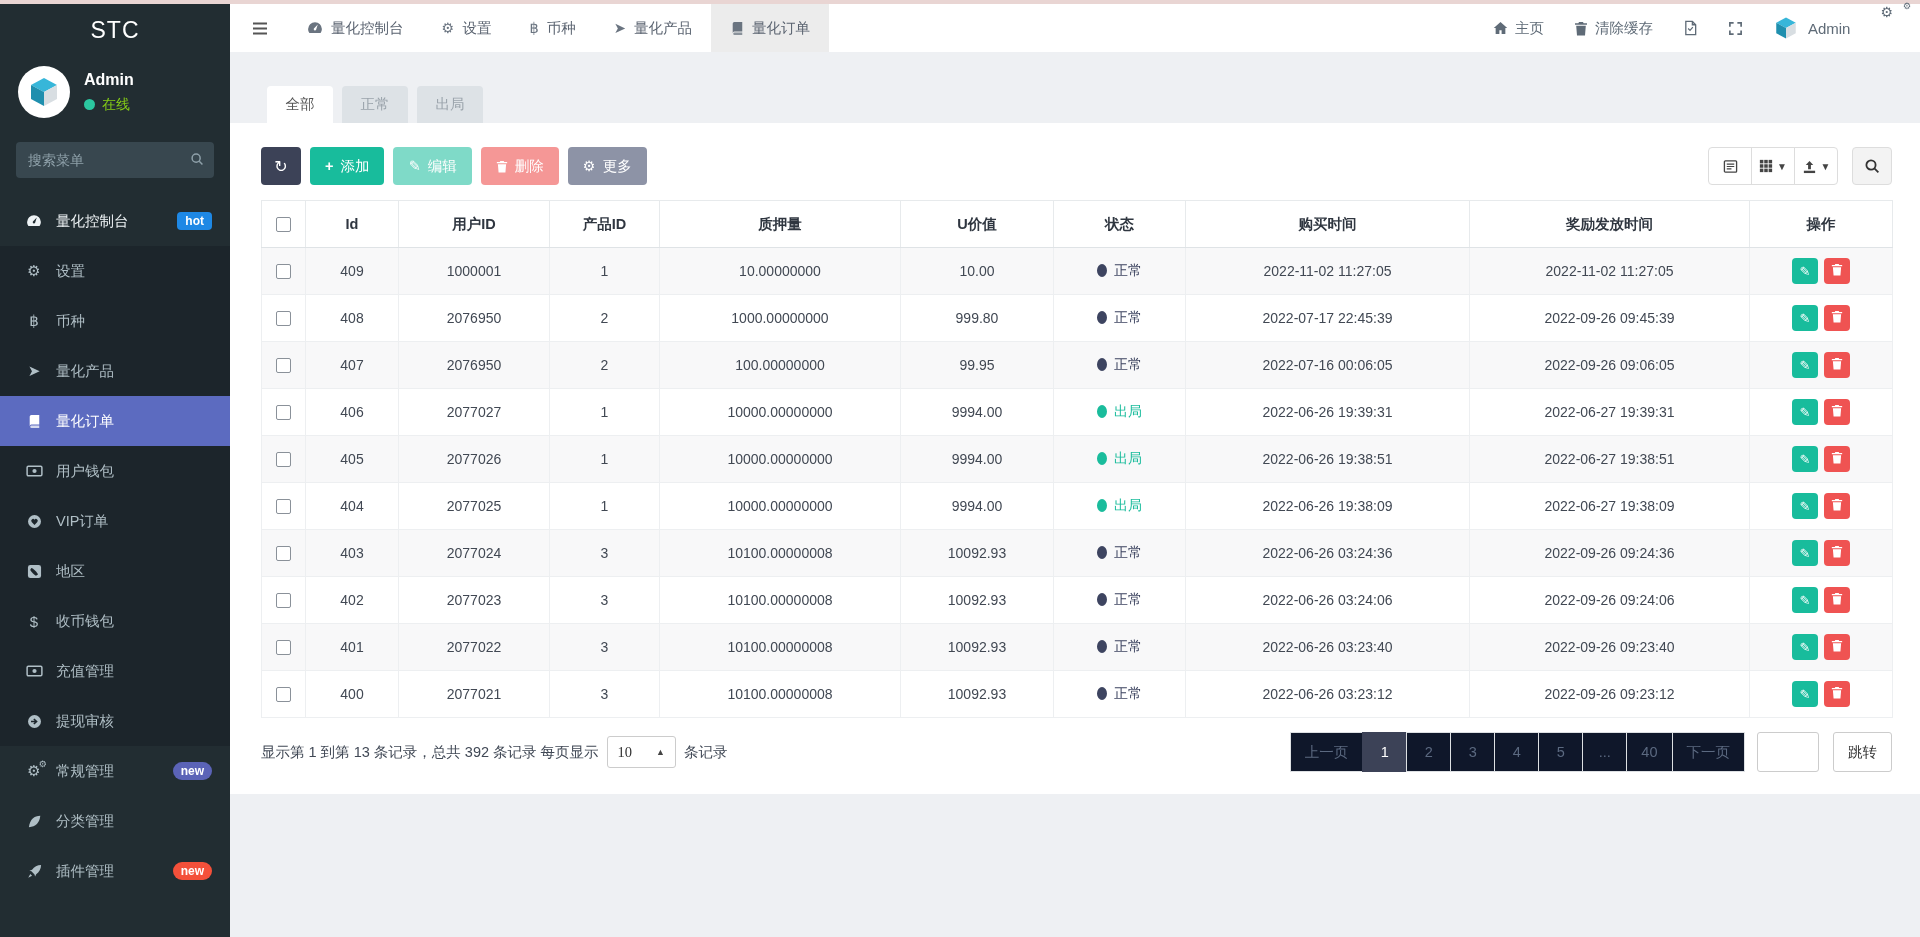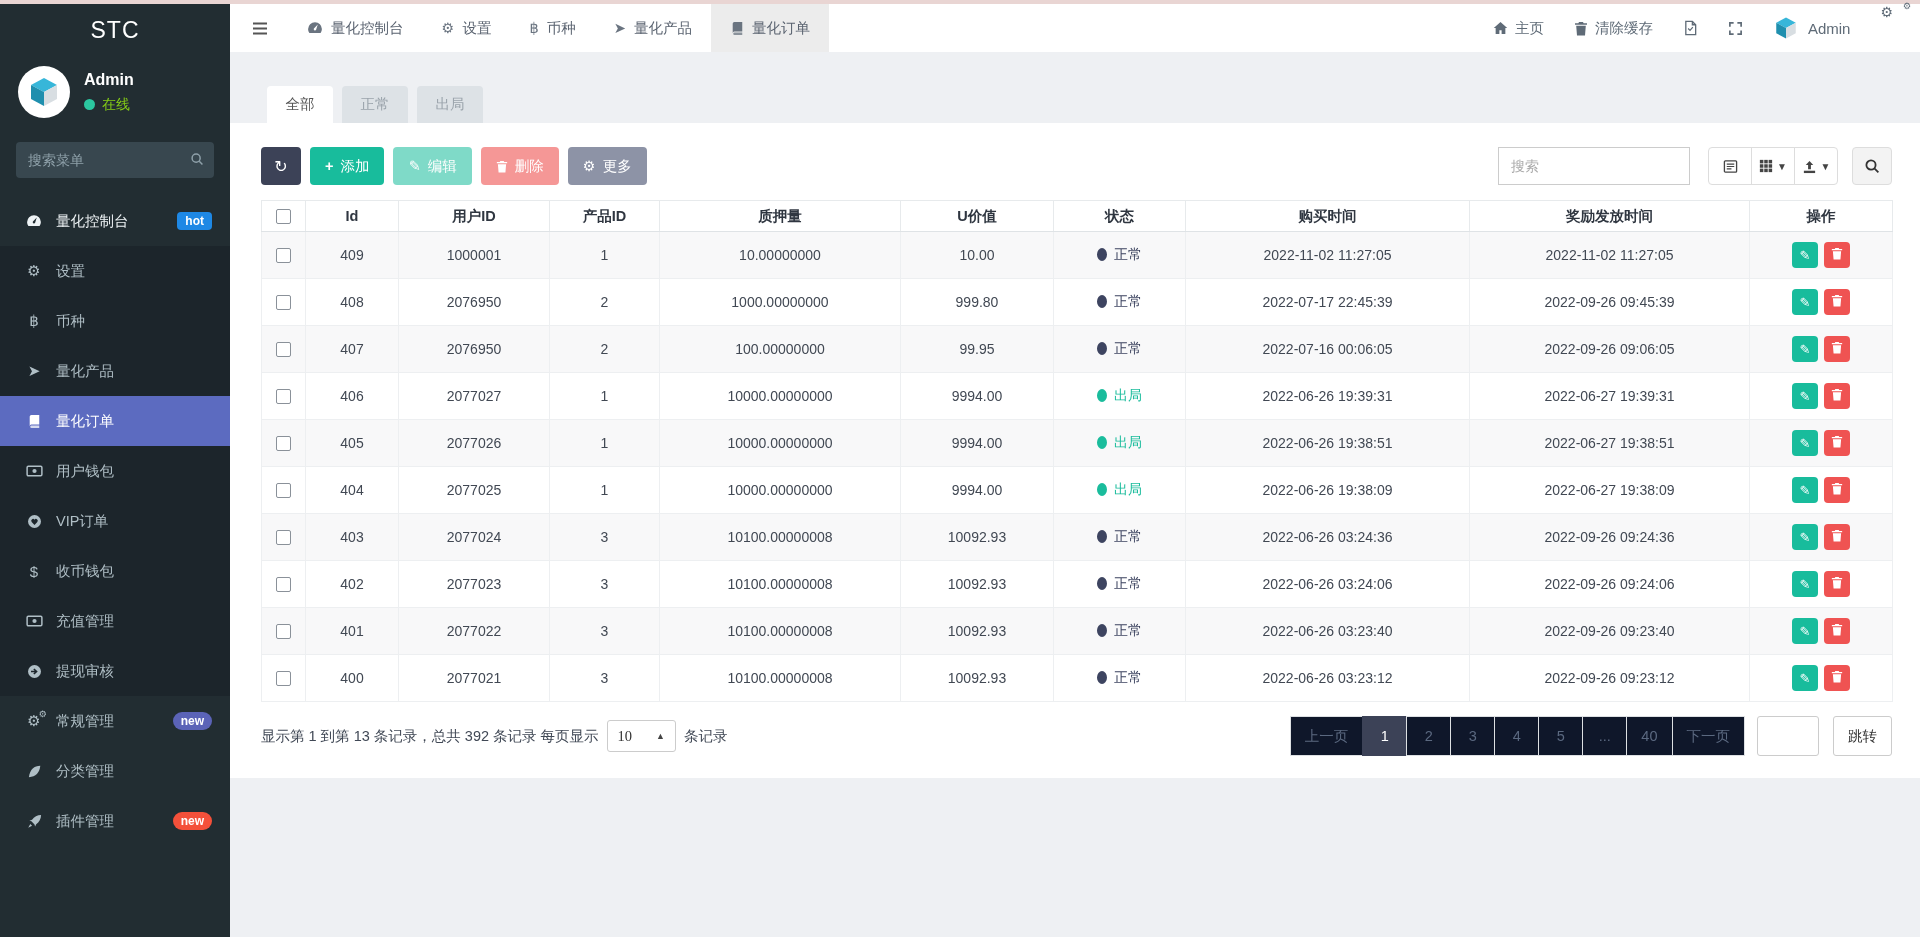--- a/index.html
+++ b/index.html
@@ -64,21 +64,21 @@
   .srch::placeholder { color:#aaa; }
   .vgroup { display:flex; margin-left:18px; }
   .vbtn { height:38px; min-width:44px; background:#fff; border:1px solid #ddd; color:#444; display:inline-flex; align-items:center; justify-content:center; gap:4px; cursor:pointer; margin-left:-1px; }
   .vbtn:first-child { margin-left:0; border-radius:4px 0 0 4px; }
   .vbtn:last-child { border-radius:0 4px 4px 0; }
   .caret { font-size:10px; color:#444; }
   .btn-search { height:38px; width:40px; background:#f3f3f3; border:1px solid #ddd; border-radius:4px; margin-left:14px; display:inline-flex; align-items:center; justify-content:center; color:#333; cursor:pointer; }
 
   
   .tbl { width:100%; border-collapse:collapse; table-layout:fixed; margin-top:15px; }
-  .tbl th { border:1px solid #e7eaec; border-bottom:1px solid #dfe3e6; font-weight:bold; height:31px; font-size:14.5px; color:#2f3640; text-align:center; background:#fff; }
+  .tbl th { border:1px solid #e7eaec; border-bottom:1px solid #dfe3e6; font-weight:bold; height:47px; font-size:14.5px; color:#2f3640; text-align:center; background:#fff; }
   .tbl td { border:1px solid #edeff1; height:47px; text-align:center; font-size:14px; color:#414853; }
   .tbl tr.striped td { background:#f8f8f9; }
   .cb { appearance:none; -webkit-appearance:none; width:15px; height:15px; border:1px solid #8a9199; border-radius:2px; background:#fff; cursor:pointer; vertical-align:middle; }
   .stat { display:inline-flex; align-items:center; gap:7px; font-size:14px; }
   .stat .sd { width:10px; height:13px; border-radius:50%; display:inline-block; }
   .act-btn { width:26px; height:26px; border:none; border-radius:4px; color:#fff; display:inline-flex; align-items:center; justify-content:center; cursor:pointer; font-size:13px; }
   .act-edit { background:#18bc9c; margin-right:6px; }
   .act-del { background:#ef5352; }
 
   
@@ -167,20 +167,29 @@
           <span>用户钱包</span>
         </div>
         <div class="s-item sub">
           <span class="ic">
             <svg width="15" height="15" viewBox="0 0 16 16">
               <circle cx="8" cy="8" r="6.9" fill="currentColor"></circle>
               <path d="M8 11.6 5.2 8.7a1.95 1.95 0 1 1 2.8-2.7 1.95 1.95 0 1 1 2.8 2.7z" fill="#1c252b"></path>
             </svg>
           </span>
           <span>VIP订单</span>
+        </div>
+        <div class="s-item sub">
+          <span class="ic">
+            <svg width="15" height="15" viewBox="0 0 16 16">
+              <rect x="1" y="1" width="14" height="14" rx="2.6" fill="currentColor"></rect>
+              <path d="M4.6 4.2c1.9.2 6.9 5.2 7.1 7.1l-2.2 1.2C7.6 11.4 4.5 8.3 3.4 6.4z" fill="#1c252b"></path>
+            </svg>
+          </span>
+          <span>地区</span>
         </div>
         <div class="s-item sub">
           <span class="ic">$</span>
           <span>收币钱包</span>
         </div>
         <div class="s-item sub">
           <span class="ic">
             <svg width="17" height="12" viewBox="0 0 18 13">
               <rect x="1" y="1.3" width="16" height="10.4" rx="1.3" fill="none" stroke="currentColor" stroke-width="1.6"></rect>
               <circle cx="9" cy="6.5" r="2.3" fill="currentColor"></circle>
@@ -328,21 +337,20 @@
                 <path fill="currentColor" d="M5 1h4l.6 1.2H13v1.5H1V2.2h3.4zM2.2 4.8h9.6L11 14.4H3z"></path>
               </svg>
             </span>
             <span>删除</span>
           </button>
         <button class="btn btn-more">
             <span class="ic">⚙</span>
             <span>更多</span>
           </button>
         <div class="tb-right">
-          <input class="srch" placeholder="搜索" style="">
           <div class="vgroup">
             <span class="vbtn">
                 <svg width="15" height="15" viewBox="0 0 16 16">
                   <rect x="1.5" y="2" width="13" height="12" rx="1" fill="none" stroke="currentColor" stroke-width="1.4"></rect>
                   <path d="M4 5.5h8M4 8h8M4 10.5h5" stroke="currentColor" stroke-width="1.2"></path>
                 </svg>
               </span>
             <span class="vbtn">
                 <svg width="14" height="14" viewBox="0 0 16 16">
                   <g fill="currentColor">

